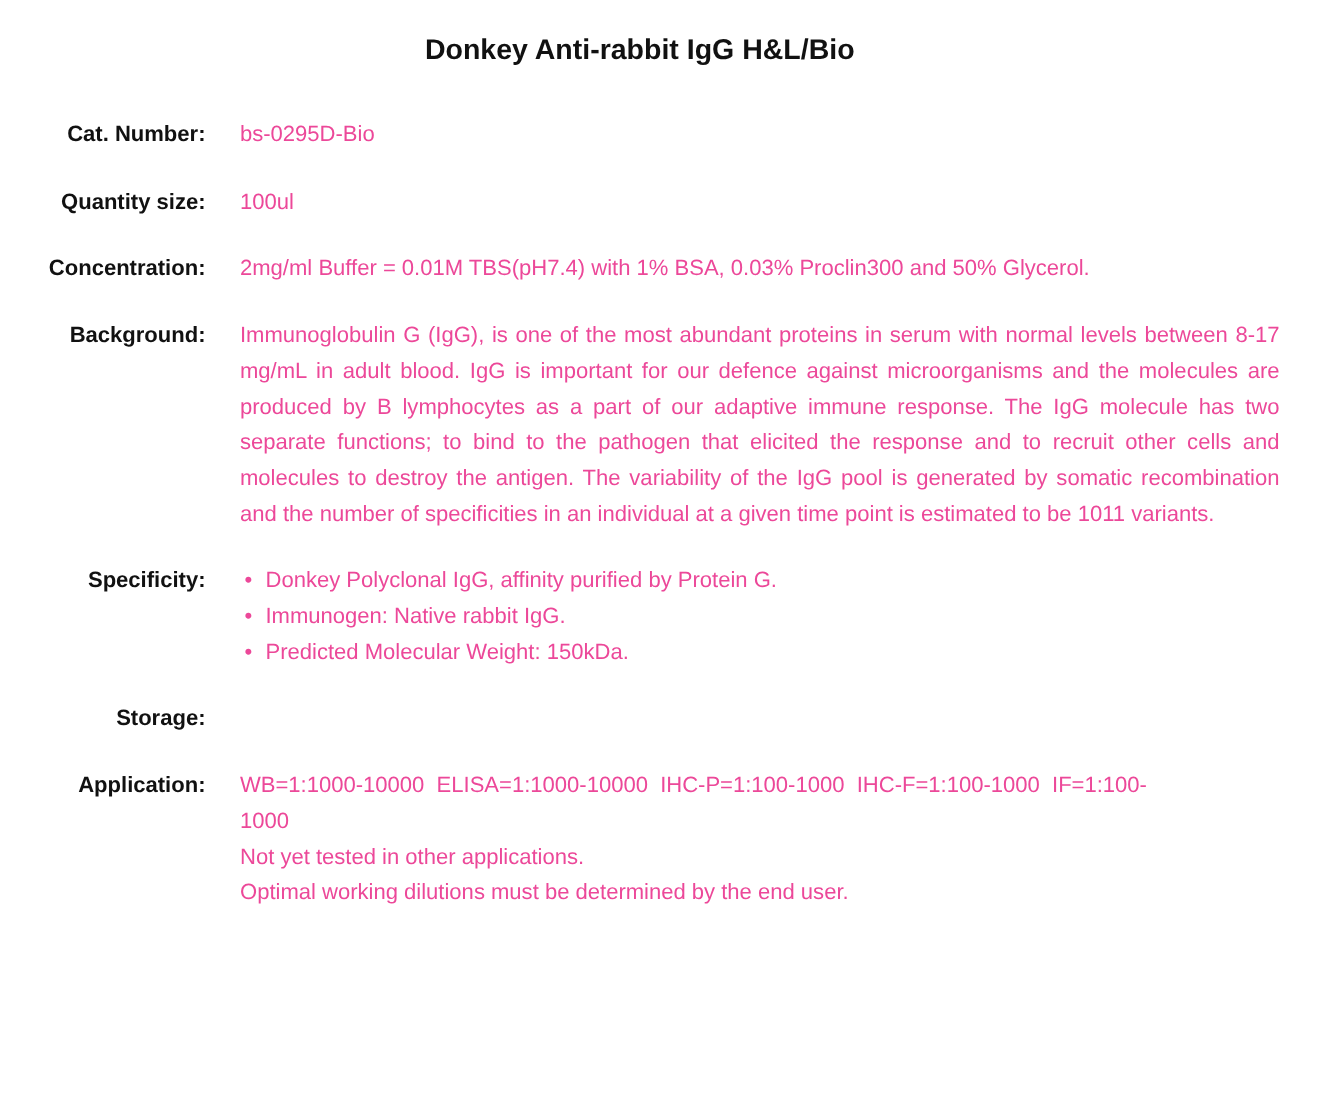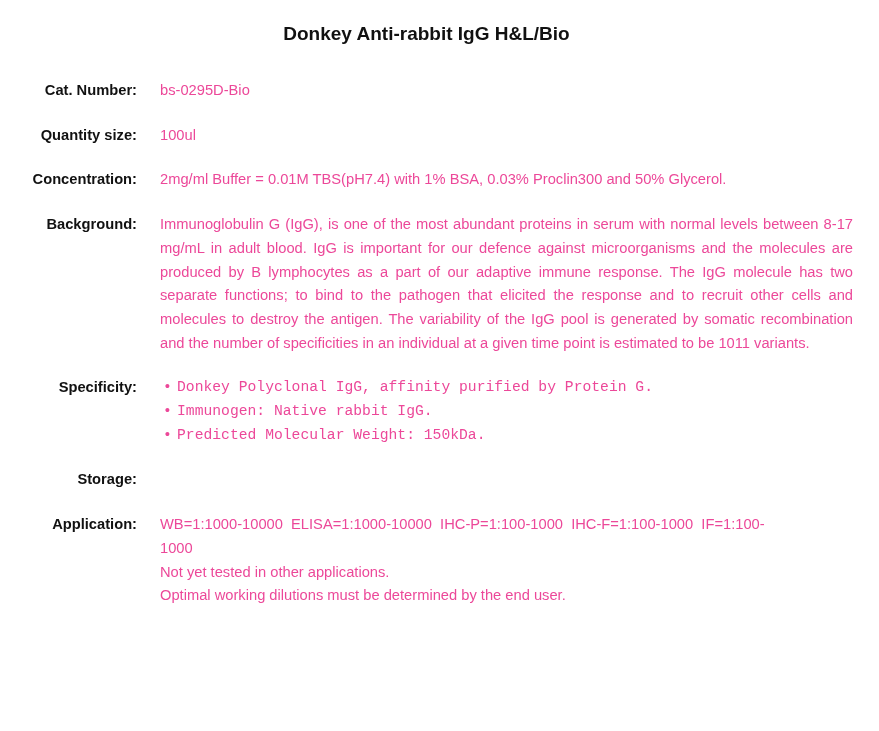--- a/index.html
+++ b/index.html
@@ -51,21 +51,20 @@
   }
   ul.bullets {
     list-style: none;
     margin: 0;
     padding: 0;
   }
   ul.bullets li {
     position: relative;
     padding-left: 17px;
     line-height: 23.7px;
-    font-family: Liberation Mono, monospace;
   }
   ul.bullets li::before {
     content: "\2022";
     position: absolute;
     left: 3px;
     top: 0;
   }
   .app-line {
     white-space: pre-wrap;
     line-height: 23.7px;

